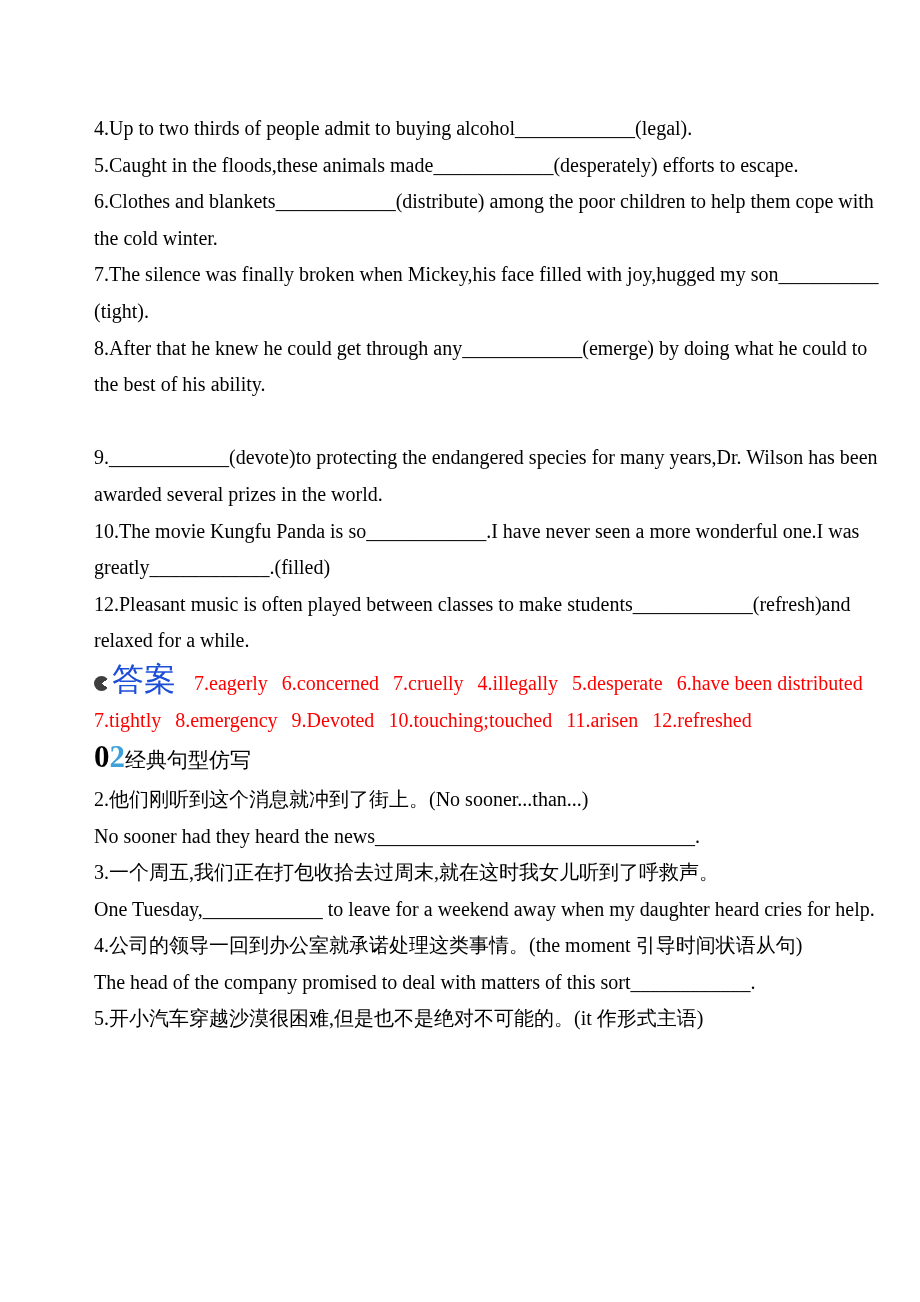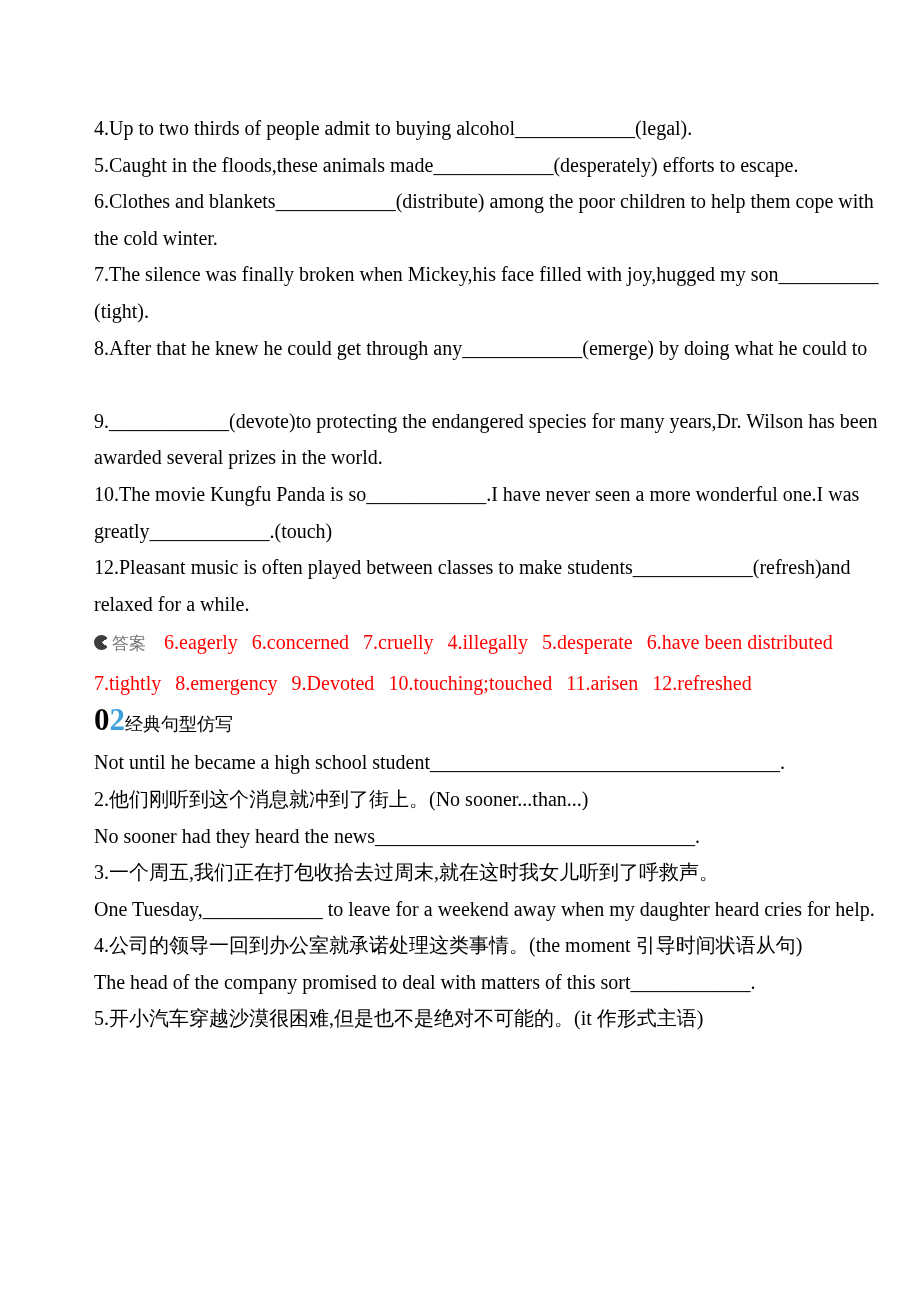--- a/index.html
+++ b/index.html
@@ -29,78 +29,78 @@
   .ans-icon {
     display: inline-block;
     width: 15px;
     height: 15px;
     border-radius: 50%;
     background: conic-gradient(from 55deg, #ffffff 0 70deg, #3e3e3e 70deg 360deg);
     margin-right: 3px;
     vertical-align: -1px;
   }
   .ans-label {
-    color: #737373;
-    font-size: 17px;
+    color: #1d4ed8;
+    font-size: 32px;
     margin-right: 18px;
   }
   .ans {
     color: #fe0000;
     margin-right: 14px;
   }
   .heading {
     line-height: 32px;
     height: 32px;
     white-space: nowrap;
   }
   .hnum {
     font-size: 31px;
     font-weight: bold;
     font-family: "Liberation Serif", "DejaVu Serif", serif;
   }
   .hnum-blue { color: #3ea1d8; }
-  .htitle { font-size: 18px; }
+  .htitle { font-size: 21px; }
   .sec2 { margin-top: 8px; }
 </style>
 </head>
 <body>
 
 <div class="page">
   <div class="doc">
 
     <div class="vline">4.Up to two thirds of people admit to buying alcohol____________(legal).</div>
     <div class="vline">5.Caught in the floods,these animals made____________(desperately) efforts to escape.</div>
     <div class="vline">6.Clothes and blankets____________(distribute) among the poor children to help them cope with</div>
     <div class="vline">the cold winter.</div>
     <div class="vline">7.The silence was finally broken when Mickey,his face filled with joy,hugged my son__________</div>
     <div class="vline">(tight).</div>
     <div class="vline">8.After that he knew he could get through any____________(emerge) by doing what he could to</div>
+    <div class="vline">the best of his ability.</div>
     <div class="vline"></div>
     <div class="vline">9.____________(devote)to protecting the endangered species for many years,Dr. Wilson has been</div>
     <div class="vline">awarded several prizes in the world.</div>
     <div class="vline">10.The movie Kungfu Panda is so____________.I have never seen a more wonderful one.I was</div>
-    <div class="vline">greatly____________.(touch)</div>
+    <div class="vline">greatly____________.(filled)</div>
     <div class="vline">12.Pleasant music is often played between classes to make students____________(refresh)and</div>
     <div class="vline">relaxed for a while.</div>
 
     <div>
       <div class="ansline">
-        <span class="ans-icon"></span><span class="ans-label">答案</span><span class="ans">6.eagerly</span><span class="ans">6.concerned</span><span class="ans">7.cruelly</span><span class="ans">4.illegally</span><span class="ans">5.desperate</span><span class="ans">6.have been distributed</span>
+        <span class="ans-icon"></span><span class="ans-label">答案</span><span class="ans">7.eagerly</span><span class="ans">6.concerned</span><span class="ans">7.cruelly</span><span class="ans">4.illegally</span><span class="ans">5.desperate</span><span class="ans">6.have been distributed</span>
       </div>
       <div class="ansline">
         <span class="ans">7.tightly</span><span class="ans">8.emergency</span><span class="ans">9.Devoted</span><span class="ans">10.touching;touched</span><span class="ans">11.arisen</span><span class="ans">12.refreshed</span>
       </div>
     </div>
 
     <div class="heading">
       <span class="hnum">0</span><span class="hnum hnum-blue">2</span><span class="htitle">经典句型仿写</span>
     </div>
 
     <div class="sec2">
-      <div class="vline">Not until he became a high school student___________________________________.</div>
       <div class="vline">2.他们刚听到这个消息就冲到了街上。(No sooner...than...)</div>
       <div class="vline">No sooner had they heard the news________________________________.</div>
       <div class="vline">3.一个周五,我们正在打包收拾去过周末,就在这时我女儿听到了呼救声。</div>
       <div class="vline">One Tuesday,____________ to leave for a weekend away when my daughter heard cries for help.</div>
       <div class="vline">4.公司的领导一回到办公室就承诺处理这类事情。(the moment 引导时间状语从句)</div>
       <div class="vline">The head of the company promised to deal with matters of this sort____________.</div>
       <div class="vline">5.开小汽车穿越沙漠很困难,但是也不是绝对不可能的。(it 作形式主语)</div>
     </div>
 
   </div>

